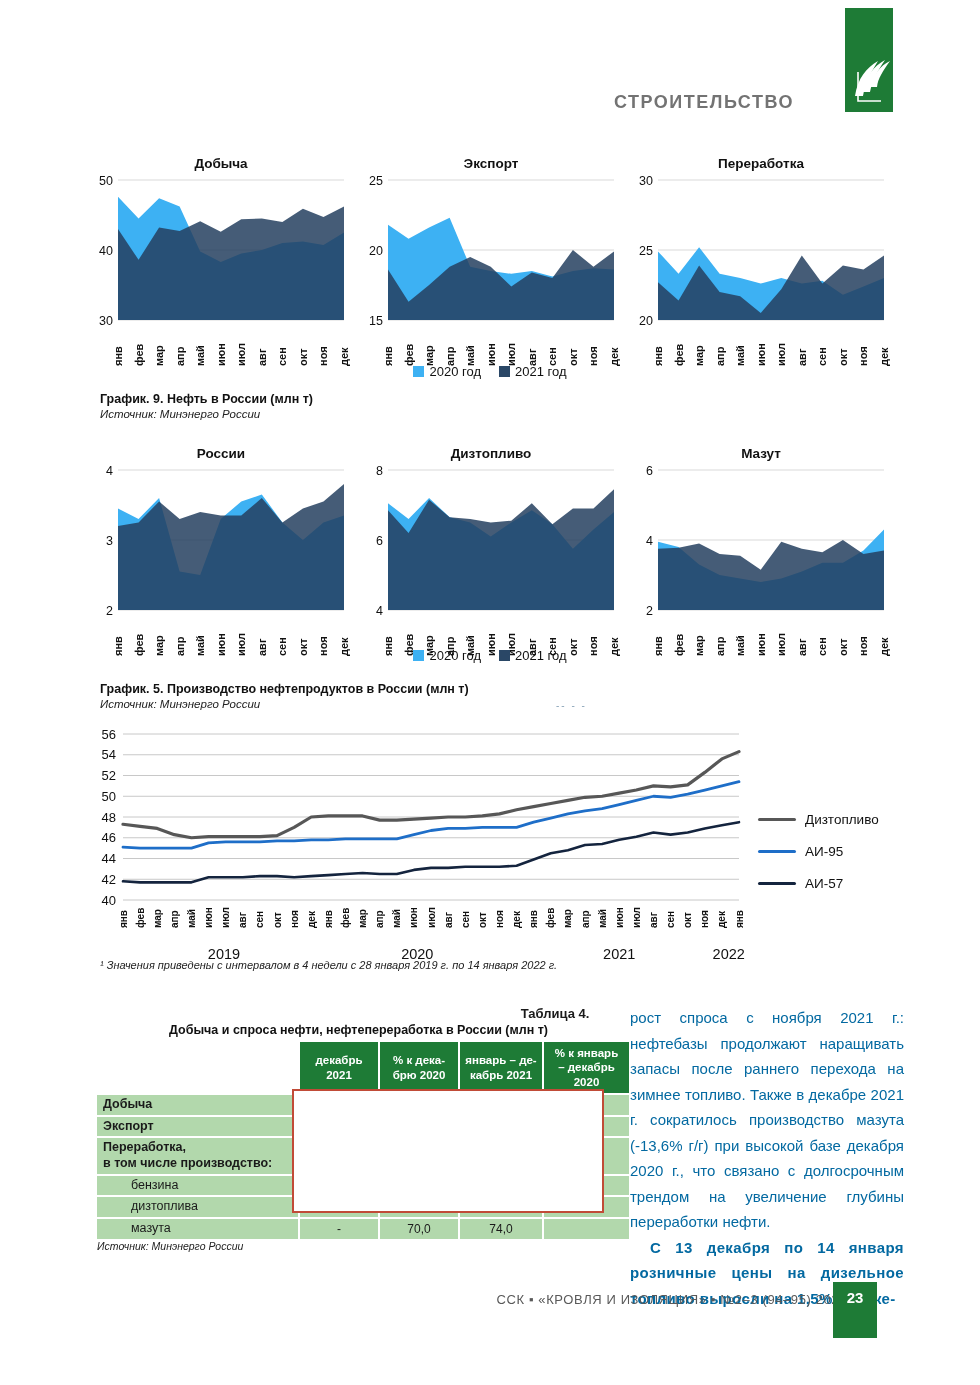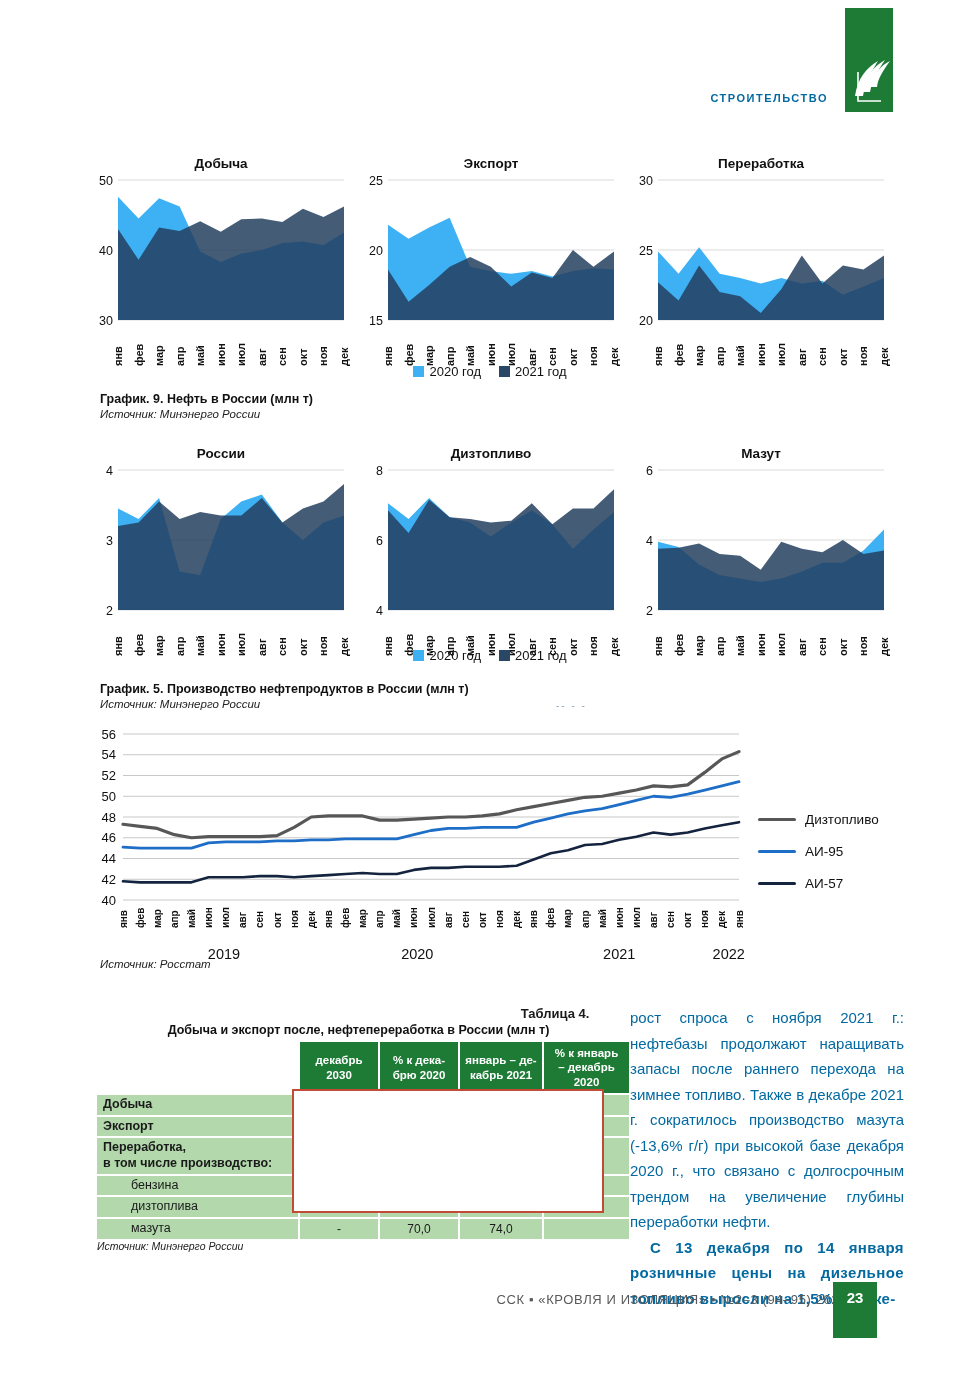--- a/index.html
+++ b/index.html
@@ -1,20 +1,20 @@
 <!DOCTYPE html>
 <html><head>
 <meta charset="utf-8">
 <style>
   html,body{margin:0;padding:0;background:#ffffff;}
   .page{position:relative;width:980px;height:1385px;background:#ffffff;overflow:hidden;
         font-family:"Liberation Sans",sans-serif;color:#1a1a1a;}
   .abs{position:absolute;}
   
-  .section-label{font-weight:bold;font-size:11px;letter-spacing:1.5px;color:#0369a1;text-align:right;}
+  .section-label{font-weight:bold;font-size:18px;letter-spacing:1.5px;color:#737373;text-align:center;}
   .logo-box{width:48px;height:104px;}
   
   .chart{position:absolute;width:266px;}
   .chart-title{text-align:center;font-weight:bold;font-size:13.5px;color:#111;margin-bottom:1px;}
   .chart svg{display:block;}
   .bigchart{position:absolute;}
   .year-legend{display:flex;gap:18px;justify-content:center;align-items:center;font-size:13px;color:#111;}
   .year-legend .sw{display:inline-block;width:11px;height:11px;margin-right:5px;vertical-align:-1px;}
   .biglegend{display:flex;flex-direction:column;gap:17px;font-size:13.5px;color:#111;}
   .biglegend .row{display:flex;align-items:center;gap:9px;}
@@ -307,38 +307,38 @@
         <span class="lsw" style="background: rgb(30, 110, 200); height: 3px;"></span>
         <span>АИ-95</span>
       </div>
       <div class="row">
         <span class="lsw" style="background: rgb(20, 36, 62); height: 3px;"></span>
         <span>АИ-57</span>
       </div>
     </div>
 
   <div class="abs" style="left:100px;top:956px;width:560px;">
-    <div class="cap-i" style="font-style:italic;">Источник: Росстат</div>
+    <div class="footnote">¹ Значения приведены с интервалом в 4 недели с 28 января 2019 г. по 14 января 2022 г.</div>
   </div>
 
   <div class="abs tbl-label" style="left:505px;top:1006px;width:100px;">Таблица 4.</div>
-  <div class="abs tbl-title" style="left:95px;top:1023px;width:527px;">Добыча и экспорт после, нефтепереработка в России (млн т)</div>
+  <div class="abs tbl-title" style="left:95px;top:1023px;width:527px;">Добыча и спроса нефти, нефтепереработка в России (млн т)</div>
   <table class="t4 abs" id="table4" style="left:95px;top:1040px;width:532px;">
       <colgroup>
         <col style="width: 201px;">
         <col style="width: 78px;">
         <col style="width: 78px;">
         <col style="width: 82px;">
         <col style="width: 85px;">
       </colgroup>
       <thead>
         <tr>
           <th style="background: rgb(255, 255, 255);"></th>
           <th>декабрь
-2030</th>
+2021</th>
           <th>% к дека-
 брю 2020</th>
           <th>январь – де-
 кабрь 2021</th>
           <th>% к январь
 – декабрь
 2020</th>
         </tr>
       </thead>
       <tbody>

